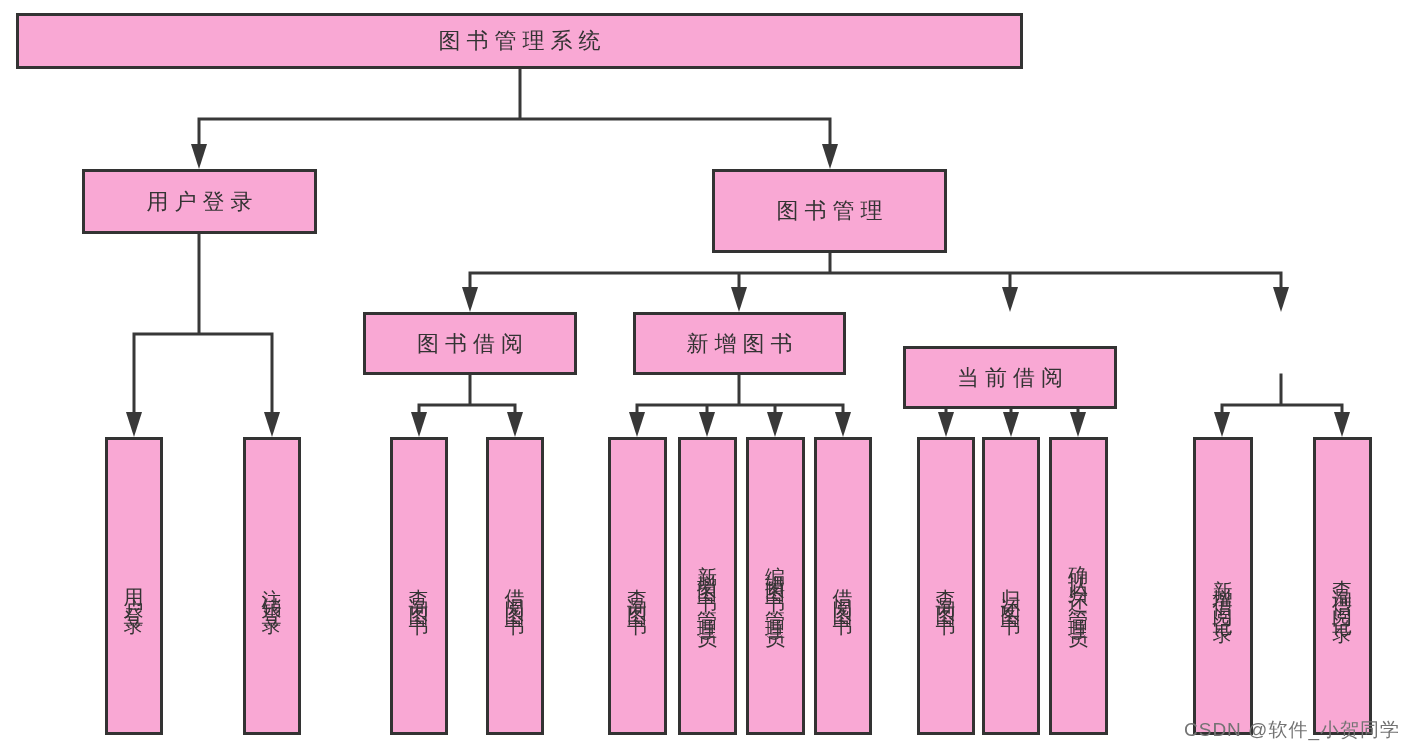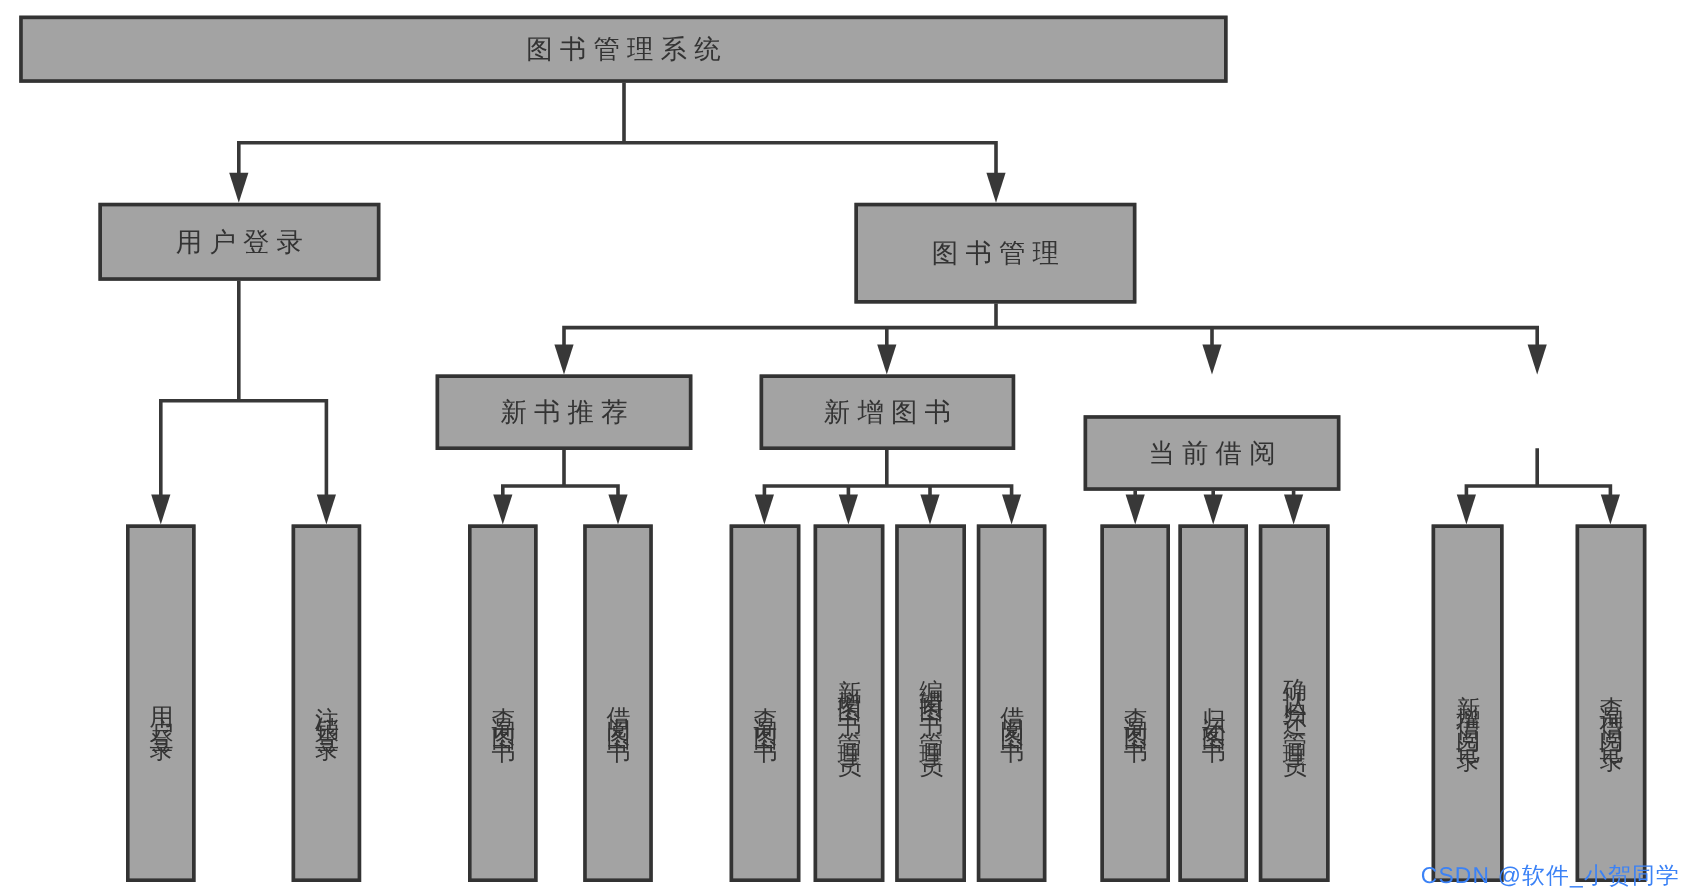--- a/index.html
+++ b/index.html
@@ -15,21 +15,21 @@
   .wires {
     position: absolute;
     left: 0; top: 0;
     width: 1405px; height: 747px;
     pointer-events: none;
   }
   .node {
     position: absolute;
     box-sizing: border-box;
     border: 3px solid #333333;
-    background: #a3a3a3;
+    background: #f9a8d4;
     display: flex;
     align-items: center;
     justify-content: center;
     white-space: nowrap;
   }
   .hbox {
     font-size: 22px;
     letter-spacing: 6px;
     padding-left: 6px; 
   }
@@ -40,21 +40,21 @@
     letter-spacing: 9px;
     line-height: 1;
     padding-top: 9px; 
   }
   .watermark {
     position: absolute;
     left: 1184px;
     top: 717px;
     font-size: 19px;
     letter-spacing: 1px;
-    color: #3b82f6;
+    color: #737373;
     z-index: 5;
     white-space: nowrap;
   }
 </style>
 </head>
 <body>
 
 <div class="canvas">
 
   <svg class="wires" width="1405" height="747" viewBox="0 0 1405 747" xmlns="http://www.w3.org/2000/svg">
@@ -88,21 +88,21 @@
       <polygon points="1222,437 1214,412 1230,412"></polygon>
       <polygon points="1342,437 1334,412 1350,412"></polygon>
     </g>
   </svg>
 
   <div class="node hbox" style="left:16px; top:13px; width:1007px; height:56px;">图书管理系统</div>
 
   <div class="node hbox" style="left:82px; top:169px; width:235px; height:65px;">用户登录</div>
   <div class="node hbox" style="left:712px; top:169px; width:235px; height:84px;">图书管理</div>
 
-  <div class="node hbox" style="left:363px; top:312px; width:214px; height:63px;">新书推荐</div>
+  <div class="node hbox" style="left:363px; top:312px; width:214px; height:63px;">图书借阅</div>
   <div class="node hbox" style="left:633px; top:312px; width:213px; height:63px;">新增图书</div>
   <div class="node hbox" style="left:903px; top:312px; width:214px; height:63px;margin-top:34px;">当前借阅</div>
 
   <div class="node vbox" style="left:105px; top:437px; width:58px; height:298px;">用户登录</div>
   <div class="node vbox" style="left:243px; top:437px; width:58px; height:298px;">注销登录</div>
   <div class="node vbox" style="left:390px; top:437px; width:58px; height:298px;">查询图书</div>
   <div class="node vbox" style="left:486px; top:437px; width:58px; height:298px;">借阅图书</div>
   <div class="node vbox" style="left:608px; top:437px; width:59px; height:298px;">查询图书</div>
   <div class="node vbox" style="left:678px; top:437px; width:59px; height:298px;">新增图书（管理员）</div>
   <div class="node vbox" style="left:746px; top:437px; width:59px; height:298px;">编辑图书（管理员）</div>

